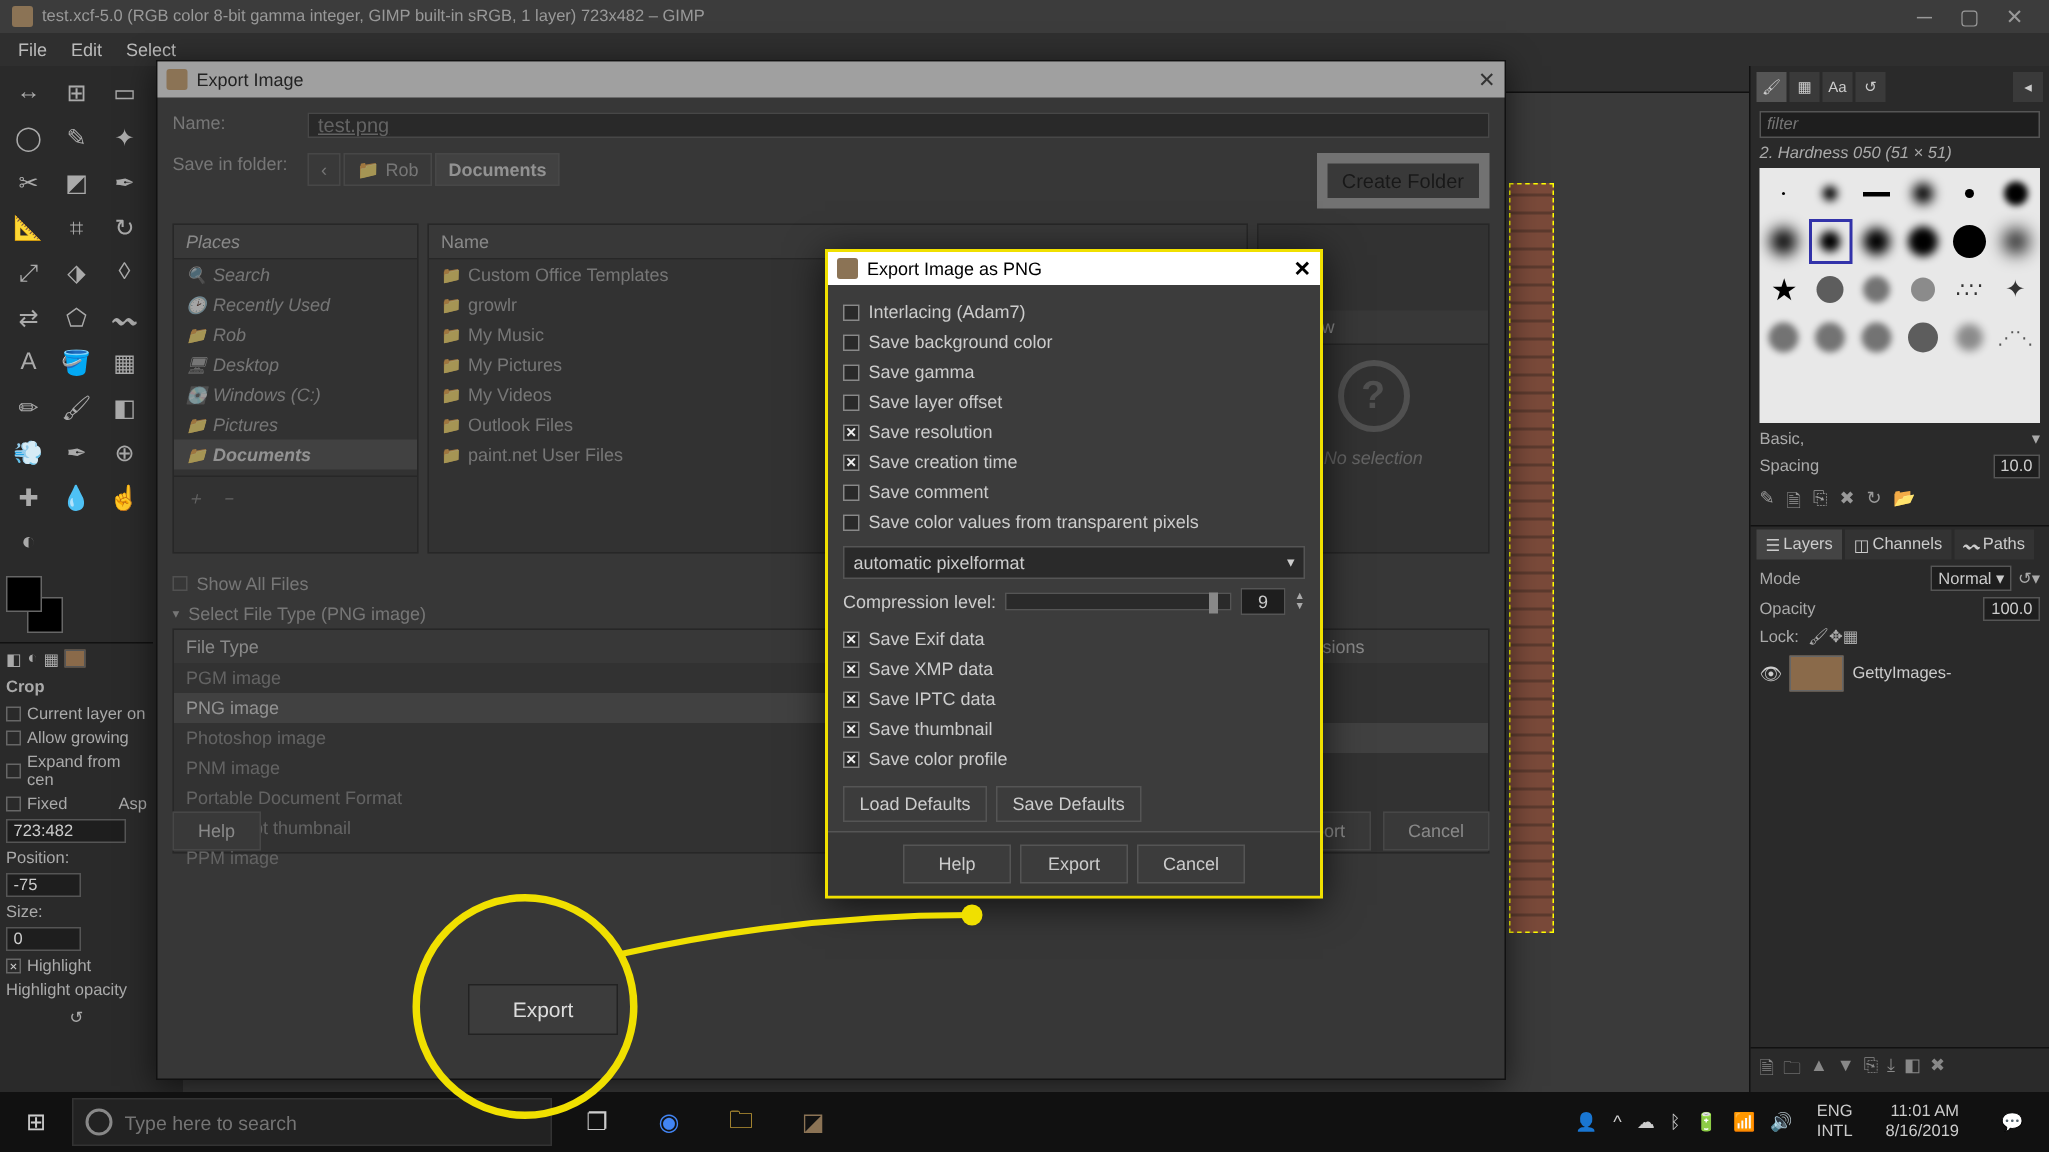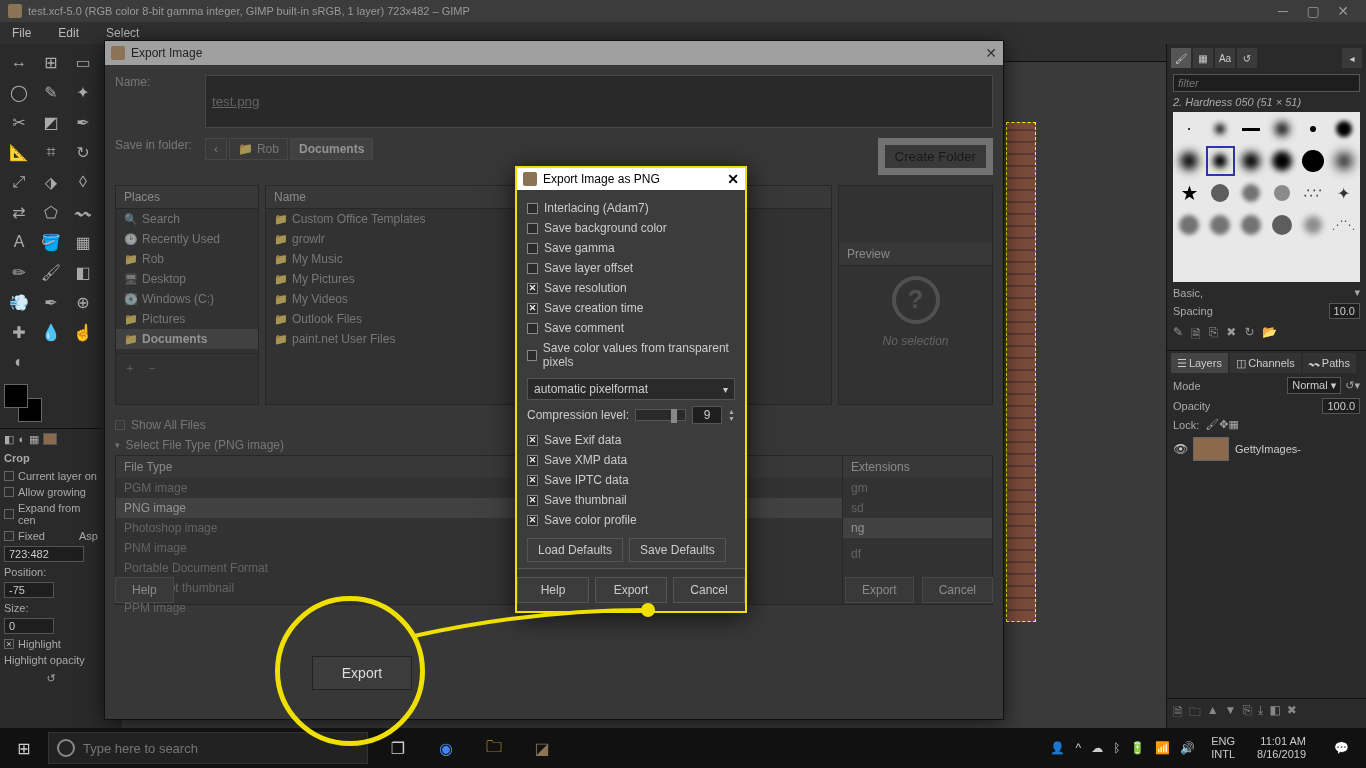--- a/index.html
+++ b/index.html
@@ -1,21 +1,21 @@
 <!DOCTYPE html>
 <html><head>
 <meta charset="utf-8">
 <style>
 * { margin: 0; padding: 0; box-sizing: border-box; font-family: "Segoe UI", Tahoma, sans-serif; }
 body { width: 1366px; height: 768px; background: #2a2a2a; color: #ccc; font-size: 12px; overflow: hidden; position: relative; }
 .titlebar { height: 22px; background: #3c3c3c; display: flex; align-items: center; padding: 0 8px; color: #999; font-size: 11px; }
 .titlebar .tb-icon { width: 14px; height: 14px; background: #8b7355; margin-right: 6px; border-radius: 2px; }
 .titlebar .tb-title { flex: 1; }
 .titlebar .tb-btn { width: 30px; height: 20px; display: flex; align-items: center; justify-content: center; color: #999; cursor: pointer; font-size: 14px; }
-.menubar { height: 22px; background: #2f2f2f; display: flex; align-items: center; padding: 0 4px; gap: 11px; }
+.menubar { height: 22px; background: #2f2f2f; display: flex; align-items: center; padding: 0 4px; }
 .menubar .mi { padding: 2px 8px; color: #bbb; font-size: 12px; cursor: pointer; }
 .work { display: flex; height: calc(100% - 22px - 22px - 40px); }
 .toolbox { width: 102px; background: #2a2a2a; padding: 4px; }
 .tool-grid { display: grid; grid-template-columns: repeat(3, 30px); gap: 2px; }
 .tool { width: 30px; height: 28px; display: flex; align-items: center; justify-content: center; color: #aaa; font-size: 16px; cursor: pointer; }
 .fg-bg { margin-top: 8px; position: relative; width: 40px; height: 40px; }
 .fg-swatch { position: absolute; width: 24px; height: 24px; background: #000; border: 1px solid #666; top: 0; left: 0; }
 .bg-swatch { position: absolute; width: 24px; height: 24px; background: #000; border: 1px solid #666; top: 14px; left: 14px; }
 .tool-opts { width: 102px; background: #2a2a2a; border-top: 1px solid #111; font-size: 11px; padding: 4px; color: #aaa; }
 .tool-opts .opt-row { display: flex; align-items: center; gap: 4px; padding: 2px 0; }
@@ -55,49 +55,49 @@
 
 
 .export-modal { position: absolute; left: 104px; top: 40px; width: 900px; height: 680px; background: #373737; border: 1px solid #111; box-shadow: 0 4px 20px rgba(0,0,0,.6); color: #aaa; }
 .em-title { height: 24px; background: #a0a0a0; color: #222; display: flex; align-items: center; padding: 0 6px; font-size: 12px; }
 .em-title .em-icon { width: 14px; height: 14px; background: #8b7355; margin-right: 6px; border-radius: 2px; }
 .em-title .em-text { flex: 1; }
 .em-title .em-close { cursor: pointer; font-size: 14px; color: #333; }
 .em-body { padding: 10px; opacity: .55; position: relative; }
 .em-row { display: flex; align-items: flex-start; gap: 10px; margin-bottom: 10px; font-size: 12px; }
 .em-row .lbl { width: 80px; }
-.em-name-input { flex: 1; background: #1e1e1e; border: 1px solid #555; color: #888; padding: 18px 6px; text-decoration: underline; }
+.em-name-input { flex: 1; background: #1e1e1e; border: 1px solid #555; color: #888; padding: 0 6px; text-decoration: underline; }
 .em-crumbs { display: flex; align-items: center; gap: 2px; }
 .em-crumb-btn { background: #3c3c3c; border: 1px solid #555; padding: 3px 8px; cursor: pointer; display: flex; align-items: center; gap: 4px; }
 .em-crumb-btn.active { background: #4a4a4a; font-weight: bold; color: #ddd; }
 .em-create-folder { margin-left: auto; background: #3c3c3c; border: 7px solid #a3a3a3; padding: 4px 10px; cursor: pointer; }
 .em-browser { display: flex; gap: 6px; height: 220px; }
 .em-col { background: #2f2f2f; border: 1px solid #1a1a1a; flex: 1; overflow: hidden; }
 .em-col-hdr { background: #3a3a3a; padding: 4px 8px; font-size: 12px; color: #ccc; border-bottom: 1px solid #1a1a1a; }
-.em-places { width: 144px; flex: none; }
+.em-places { width: 164px; flex: none; font-style: italic; }
 .em-item { padding: 3px 8px; display: flex; align-items: center; gap: 6px; font-size: 12px; cursor: pointer; }
 .em-item.sel { background: #4a4a4a; color: #ddd; font-weight: bold; }
 .em-item .fi { width: 12px; font-size: 11px; }
 .em-preview { width: 155px; flex: none; display: flex; flex-direction: column; align-items: center; justify-content: center; gap: 10px; }
 .em-preview .qm { width: 48px; height: 48px; border: 4px solid #666; border-radius: 50%; display: flex; align-items: center; justify-content: center; font-size: 26px; color: #666; font-weight: bold; }
 .em-preview .nosel { font-style: italic; color: #888; font-size: 12px; }
 .em-expand { padding: 3px 0; display: flex; align-items: center; gap: 6px; font-size: 12px; }
 .em-expand .tri { font-size: 9px; }
 .em-types { background: #2f2f2f; border: 1px solid #1a1a1a; height: 150px; display: flex; }
 .em-types-col { flex: 1; }
 .em-types-col.ext { width: 150px; flex: none; border-left: 1px solid #1a1a1a; }
 .em-type-hdr { background: #3a3a3a; padding: 4px 8px; font-size: 12px; color: #ccc; }
 .em-type-row { padding: 3px 8px; font-size: 12px; color: #888; cursor: pointer; }
 .em-type-row.sel { background: #4a4a4a; color: #ddd; }
 .em-foot { position: absolute; bottom: 12px; left: 10px; right: 10px; display: flex; align-items: center; gap: 8px; }
 .em-btn { background: #3c3c3c; border: 1px solid #555; padding: 5px 16px; cursor: pointer; font-size: 12px; color: #ccc; }
 .em-foot .spacer { flex: 1; }
 
 
-.png-dlg { position: absolute; left: 515px; top: 166px; width: 232px; background: #3c3c3c; border: 2px solid #f0e000; box-shadow: 0 4px 24px rgba(0,0,0,.7); z-index: 20; }
+.png-dlg { position: absolute; left: 550px; top: 166px; width: 332px; background: #3c3c3c; border: 2px solid #f0e000; box-shadow: 0 4px 24px rgba(0,0,0,.7); z-index: 20; }
 .png-title { height: 22px; background: #fff; color: #000; display: flex; align-items: center; padding: 0 6px; font-size: 12px; }
 .png-title .png-icon { width: 14px; height: 14px; background: #8b7355; margin-right: 6px; border-radius: 2px; }
 .png-title .png-text { flex: 1; }
 .png-title .png-close { cursor: pointer; font-size: 14px; font-weight: bold; }
 .png-body { padding: 8px 10px; color: #ccc; font-size: 12px; }
 .png-chk { display: flex; align-items: center; gap: 6px; padding: 3px 0; cursor: pointer; }
 .png-chk .box { width: 11px; height: 11px; border: 1px solid #888; background: #2a2a2a; display: flex; align-items: center; justify-content: center; font-size: 9px; line-height: 9px; color: #eee; font-weight: bold; }
 .png-select { width: 100%; background: #2a2a2a; border: 1px solid #555; color: #ccc; padding: 3px 6px; margin: 6px 0; font-size: 12px; display: flex; align-items: center; }
 .png-select .sel-caret { margin-left: auto; font-size: 10px; }
 .png-comp { display: flex; align-items: center; gap: 6px; margin: 4px 0 6px; }

